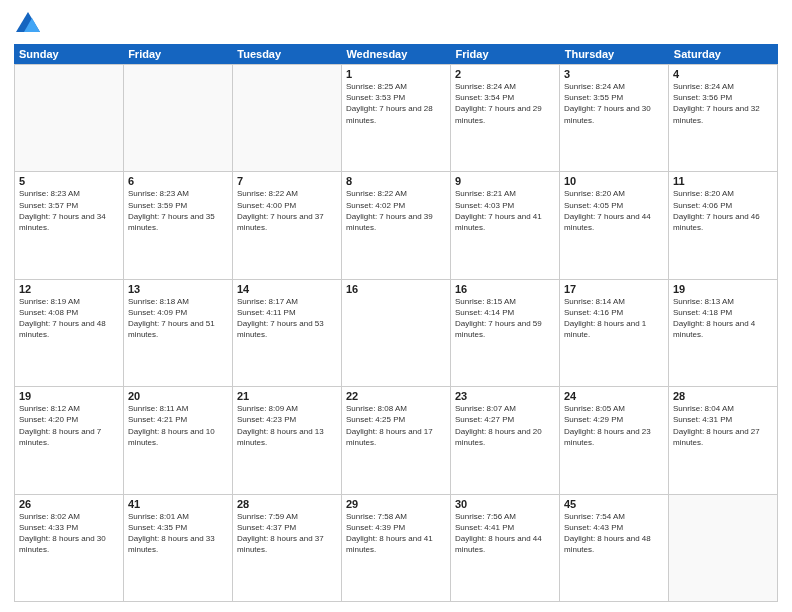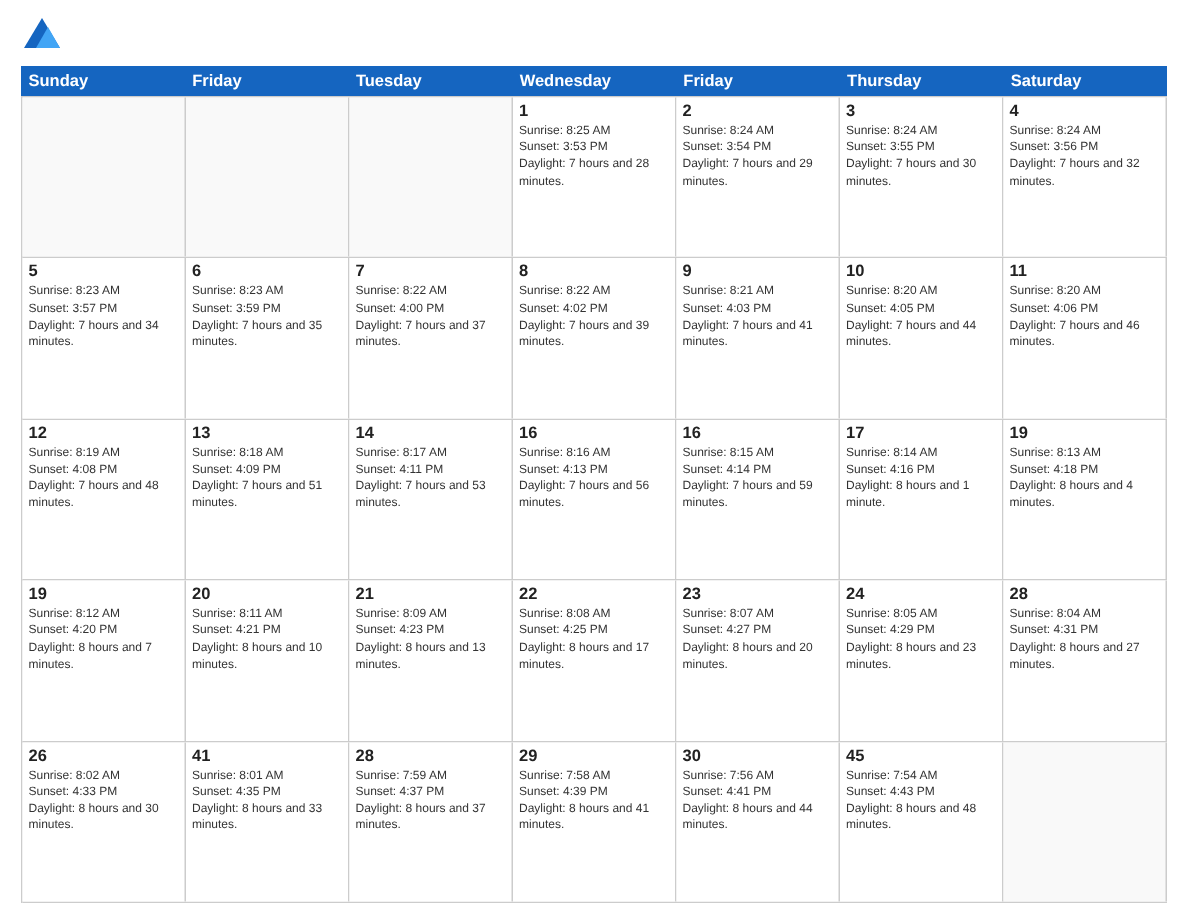--- a/index.html
+++ b/index.html
@@ -204,21 +204,20 @@
           <div class="cal-cell">
             <div class="day-number">13</div>
             <div class="day-info">Sunrise: 8:18 AM<br>Sunset: 4:09 PM<br>Daylight: 7 hours and 51 minutes.</div>
           </div>
           <div class="cal-cell">
             <div class="day-number">14</div>
             <div class="day-info">Sunrise: 8:17 AM<br>Sunset: 4:11 PM<br>Daylight: 7 hours and 53 minutes.</div>
           </div>
           <div class="cal-cell">
             <div class="day-number">16</div>
-            <div class="day-info">Sunrise: 8:16 AM<br>Sunset: 4:13 PM<br>Daylight: 7 hours and 56 minutes.</div>
           </div>
           <div class="cal-cell">
             <div class="day-number">16</div>
             <div class="day-info">Sunrise: 8:15 AM<br>Sunset: 4:14 PM<br>Daylight: 7 hours and 59 minutes.</div>
           </div>
           <div class="cal-cell">
             <div class="day-number">17</div>
             <div class="day-info">Sunrise: 8:14 AM<br>Sunset: 4:16 PM<br>Daylight: 8 hours and 1 minute.</div>
           </div>
           <div class="cal-cell">

